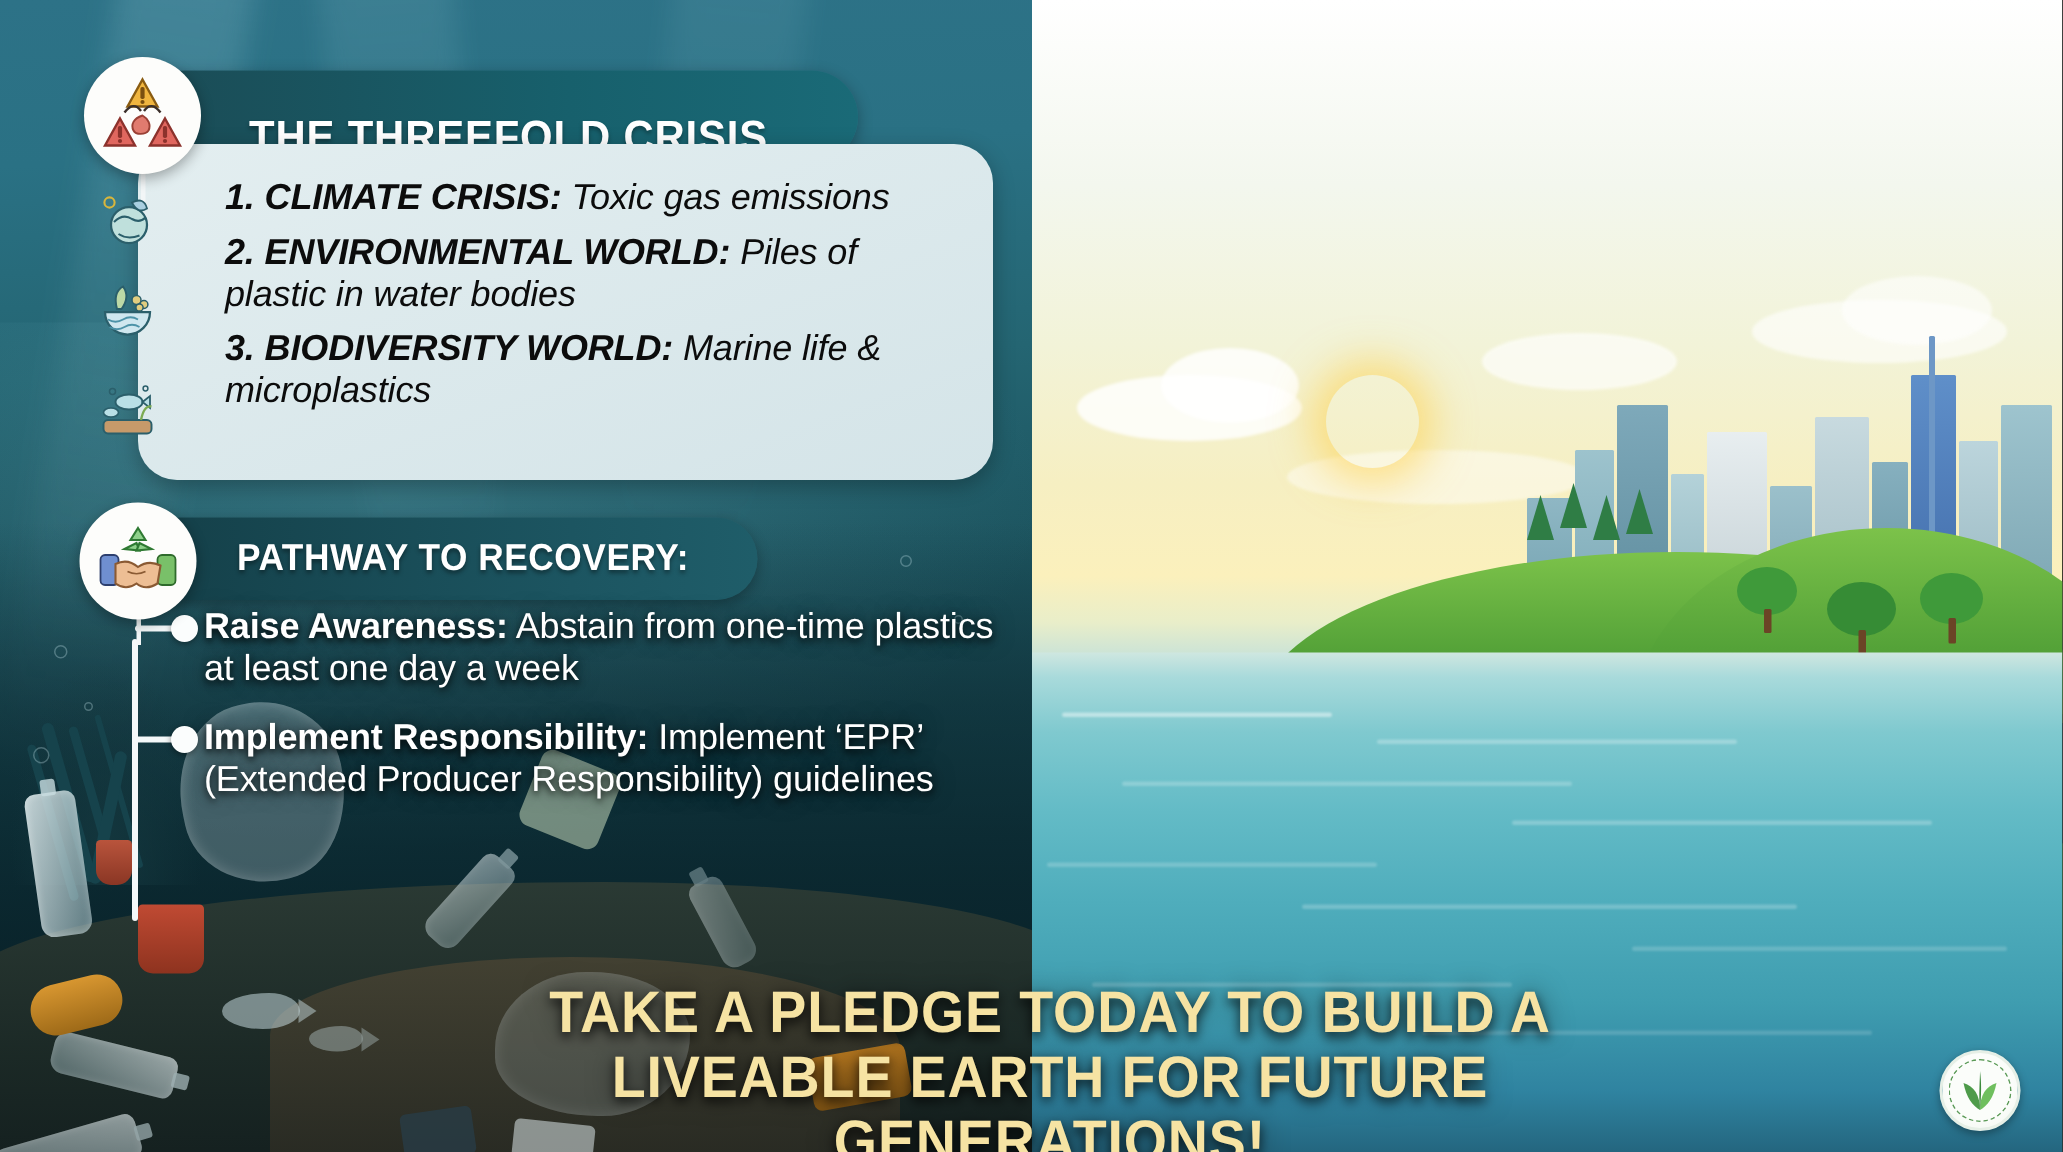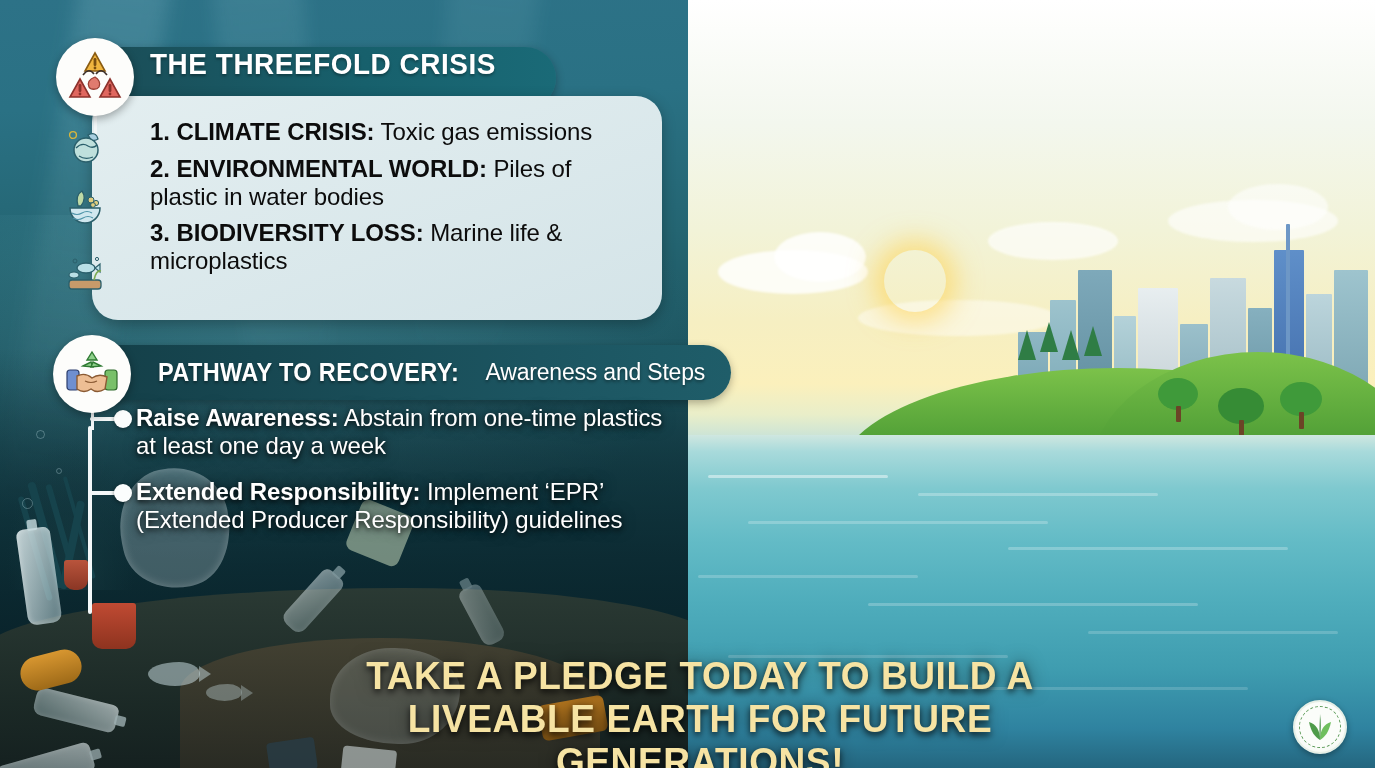--- a/index.html
+++ b/index.html
@@ -116,22 +116,22 @@
   .ripple{
     position:absolute; height:3px; border-radius:3px;
     background:rgba(255,255,255,.45); filter:blur(.6px);
   }
 
   
   .content{ position:absolute; inset:0; }
 
   
   .crisis-pill{
-    position:absolute; left:76px; top:47px; height:62px;
-    padding:0 34px 0 74px; display:flex; align-items:flex-start;
+    position:absolute; left:92px; top:47px; height:62px;
+    padding:0 34px 0 74px; display:flex; align-items:flex-end;
     background:linear-gradient(90deg,#1b4b55,#17606c 60%,#1a6a77);
     border-radius:31px; box-shadow:0 3px 10px rgba(0,0,0,.3);
   }
   .crisis-pill .ttl{
     font-family:"Liberation Sans Narrow","Liberation Sans",sans-serif;
     font-weight:bold; font-size:30px; letter-spacing:.6px; color:#fff;
     text-transform:uppercase; transform:scaleX(.93); transform-origin:left center;
     text-shadow:0 2px 3px rgba(0,0,0,.35);
   }
 
@@ -145,20 +145,21 @@
   
   .crisis-card{
     position:absolute; left:92px; top:96px; width:570px; height:224px;
     background:linear-gradient(160deg,#e3eef0,#d4e4e8);
     border-radius:26px; box-shadow:0 4px 14px rgba(0,0,0,.28);
     padding:22px 26px 0 58px;
   }
   .crisis-item{
     color:#0c0c0c; font-size:24px; line-height:1.16; margin-bottom:9px;
     letter-spacing:-.1px;
+    font-style:italic;
   }
   .crisis-item b{ font-weight:bold; }
   .crisis-icons{
     position:absolute; left:66px; top:126px; width:40px; height:168px;
     display:flex; flex-direction:column; justify-content:space-between; z-index:7;
   }
   .mini-icon{ width:38px; height:44px; }
 
   
   .path-pill{
@@ -402,21 +403,21 @@
         <span>CLIMATE CRISIS:</span></b>
         <span>Toxic gas emissions</span>
       </div>
       <div class="crisis-item">
         <b><span>2.</span>
         <span>ENVIRONMENTAL WORLD:</span></b>
         <span>Piles of plastic in water bodies</span>
       </div>
       <div class="crisis-item">
         <b><span>3.</span>
-        <span>BIODIVERSITY LOSS:</span></b>
+        <span>BIODIVERSITY WORLD:</span></b>
         <span>Marine life &amp; microplastics</span>
       </div>
     </div>
 
     <div class="crisis-icons">
       <span class="mini-icon">
         <svg width="38" height="44" viewBox="0 0 38 44">
             <circle cx="20" cy="24" r="12" fill="#bfe0dc" stroke="#2b5f6b" stroke-width="1.5"></circle>
             <path d="M10,22 q6,-6 12,-2 q5,3 9,-1" fill="none" stroke="#2b5f6b" stroke-width="1.4"></path>
             <path d="M13,30 q6,4 14,1" fill="none" stroke="#2b5f6b" stroke-width="1.3"></path>
@@ -443,21 +444,20 @@
             <ellipse cx="8" cy="25" rx="5" ry="3" fill="#b9dfe6" stroke="#2b5f6b" stroke-width="1.1"></ellipse>
             <path d="M28,30 q2,-10 7,-9" fill="none" stroke="#7cab53" stroke-width="1.6"></path>
             <circle cx="9" cy="11" r="2" fill="none" stroke="#2b5f6b" stroke-width="1"></circle>
             <circle cx="31" cy="9" r="1.6" fill="none" stroke="#2b5f6b" stroke-width="1"></circle>
           </svg>
       </span>
     </div>
 
     <div class="path-pill">
       <span class="ttl">PATHWAY TO RECOVERY:</span>
-      <span class="sub">Awareness and Steps</span>
     </div>
     <div class="badge-stem" style="left:91px;top:412px;height:18px;"></div>
     <div class="badge" style="left:53px;top:335px;">
       <svg width="58" height="52" viewBox="0 0 58 52" aria-hidden="true">
         <g stroke="#2f7a33" stroke-width="1.4" fill="#8ed08a">
           <path d="M29,4 l5,8 h-10z"></path>
             <path d="M20,18 l8,-4 l2,5 z"></path>
             <path d="M38,18 l-8,-4 l-2,5 z"></path>
         </g>
         <rect x="4" y="22" width="12" height="20" rx="3" fill="#6f8fd0" stroke="#2d3f6e" stroke-width="1.2"></rect>
@@ -471,21 +471,21 @@
       <div class="spine"></div>
       <div class="step">
         <span class="tick"></span>
         <span class="dot"></span>
         <div class="txt"><b><span>Raise Awareness:</span></b>
           <span>Abstain from one-time plastics at least one day a week</span></div>
       </div>
       <div class="step">
         <span class="tick"></span>
         <span class="dot"></span>
-        <div class="txt"><b><span>Extended Responsibility:</span></b>
+        <div class="txt"><b><span>Implement Responsibility:</span></b>
           <span>Implement ‘EPR’ (Extended Producer Responsibility) guidelines</span></div>
       </div>
     </div>
 
 
     <div class="pledge">
       <div>TAKE A PLEDGE TODAY TO BUILD A</div>
       <div>LIVEABLE EARTH FOR FUTURE GENERATIONS!</div>
     </div>
 

